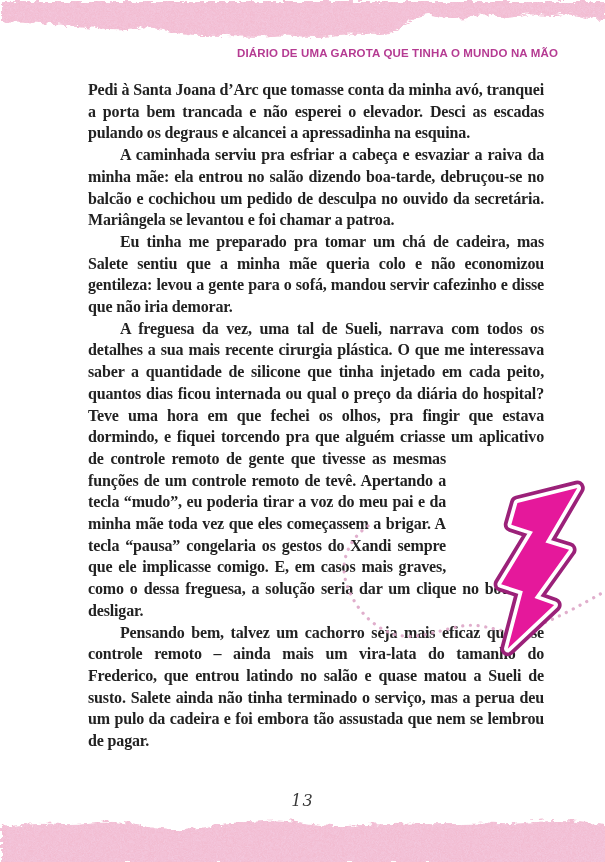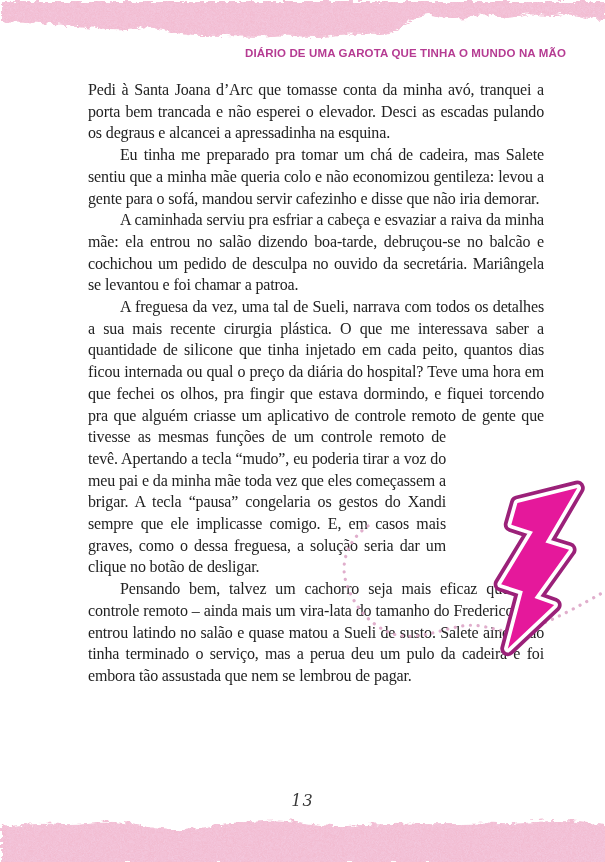--- a/index.html
+++ b/index.html
@@ -4,32 +4,32 @@
 <style>
   html,body{margin:0;padding:0;}
   body{
     width:605px;height:862px;position:relative;background:#ffffff;
     font-family:"Liberation Serif", serif;overflow:hidden;
   }
   .band{position:absolute;left:0;width:605px;pointer-events:none;}
   .band-top{top:0;height:46px;}
   .band-bottom{bottom:0;height:46px;}
   .running-header{
-    position:absolute;top:47px;left:88px;right:39px;
+    position:absolute;top:47px;left:88px;right:47px;
     text-align:right;
     font-family:"Liberation Sans", sans-serif;
     font-weight:bold;font-size:11.5px;letter-spacing:0.15px;
     color:#b53b92;
   }
   .text-col{
     position:absolute;top:79px;left:88px;width:456px;
     font-size:16px;line-height:21.7px;letter-spacing:-0.15px;
     text-align:justify;color:#222222;
   }
-  .text-col p{margin:0;text-indent:32px;}
+  .text-col p{margin:0;text-indent:32px;font-weight:bold;}
   .text-col p.no-indent{text-indent:0;}
   .bolt-spacer{
     float:right;width:88px;height:120px;margin:2px 0 0 10px;
   }
   .decor-svg{position:absolute;top:0;left:0;width:605px;height:862px;pointer-events:none;}
   .page-number{
     position:absolute;top:791px;left:0;width:605px;text-align:center;
     font-family:"DejaVu Serif", serif;font-style:italic;
     font-size:16px;color:#3a3a3a;letter-spacing:1px;
   }
@@ -54,22 +54,22 @@
       <path d="M0 0 H605 V16 C590 22 575 10 560 13 C540 17 530 8 515 15 C500 21 488 8 470 16 C455 23 440 12 425 13 C410 14 405 24 390 30 C370 36 350 30 330 34 C310 37 290 32 270 34 C250 36 225 33 205 34 C185 35 165 28 145 25 C125 30 105 28 85 26 C65 24 45 22 25 21 C15 20 8 21 0 20 Z" fill="#f2bcd1"></path>
       <path d="M0 0 H605 V16 C590 22 575 10 560 13 C540 17 530 8 515 15 C500 21 488 8 470 16 C455 23 440 12 425 13 C410 14 405 24 390 30 C370 36 350 30 330 34 C310 37 290 32 270 34 C250 36 225 33 205 34 C185 35 165 28 145 25 C125 30 105 28 85 26 C65 24 45 22 25 21 C15 20 8 21 0 20 Z" filter="url(#speckle)"></path>
     </g>
   </svg>
 </div>
 
 <div class="running-header">DIÁRIO DE UMA GAROTA QUE TINHA O MUNDO NA MÃO</div>
 
 <div class="text-col">
   <p class="no-indent">Pedi à Santa Joana d’Arc que tomasse conta da minha avó, tranquei a porta bem trancada e não esperei o elevador. Desci as escadas pulando os degraus e alcancei a apressadinha na esquina.</p>
+  <p>A caminhada serviu pra esfriar a cabeça e esvaziar a raiva da minha mãe: ela entrou no salão dizendo boa-tarde, debruçou-se no balcão e cochichou um pedido de desculpa no ouvido da secretária. Mariângela se levantou e foi chamar a patroa.</p>
   <p>Eu tinha me preparado pra tomar um chá de cadeira, mas Salete sentiu que a minha mãe queria colo e não economizou gentileza: levou a gente para o sofá, mandou servir cafezinho e disse que não iria demorar.</p>
-  <p>A caminhada serviu pra esfriar a cabeça e esvaziar a raiva da minha mãe: ela entrou no salão dizendo boa-tarde, debruçou-se no balcão e cochichou um pedido de desculpa no ouvido da secretária. Mariângela se levantou e foi chamar a patroa.</p>
   <p><span>A freguesa da vez, uma tal de Sueli, narrava com todos os detalhes a sua mais recente cirurgia plástica. O que me interessava saber a quantidade de silicone que tinha injetado em cada peito, quantos dias ficou internada ou qual o preço da diária do hospital? Teve uma hora em que fechei os olhos, pra fingir que estava dormindo, e fiquei torcendo pra que alguém criasse um aplicativo de controle remoto de</span>
     <span class="bolt-spacer"></span>
     <span>gente que tivesse as mesmas funções de um controle remoto de tevê. Apertando a tecla “mudo”, eu poderia tirar a voz do meu pai e da minha mãe toda vez que eles começassem a brigar. A tecla “pausa” congelaria os gestos do Xandi sempre que ele implicasse comigo. E, em casos mais graves, como o dessa freguesa, a solução seria dar um clique no botão de desligar.</span></p>
   <p>Pensando bem, talvez um cachorro seja mais eficaz que esse controle remoto – ainda mais um vira-lata do tamanho do Frederico, que entrou latindo no salão e quase matou a Sueli de susto. Salete ainda não tinha terminado o serviço, mas a perua deu um pulo da cadeira e foi embora tão assustada que nem se lembrou de pagar.</p>
 </div>
 
 <svg class="decor-svg" viewBox="0 0 605 862">
   <g>
     <path d="M368 526 C348 540 340 562 346 582 C352 602 366 622 388 632 C412 643 438 630 462 626 C486 622 502 636 524 630 C552 622 582 604 604 592" fill="none" stroke="#dda5c6" stroke-width="3.2" stroke-linecap="round" stroke-dasharray="0.1 7.6" opacity="0.9"></path>
   </g>

